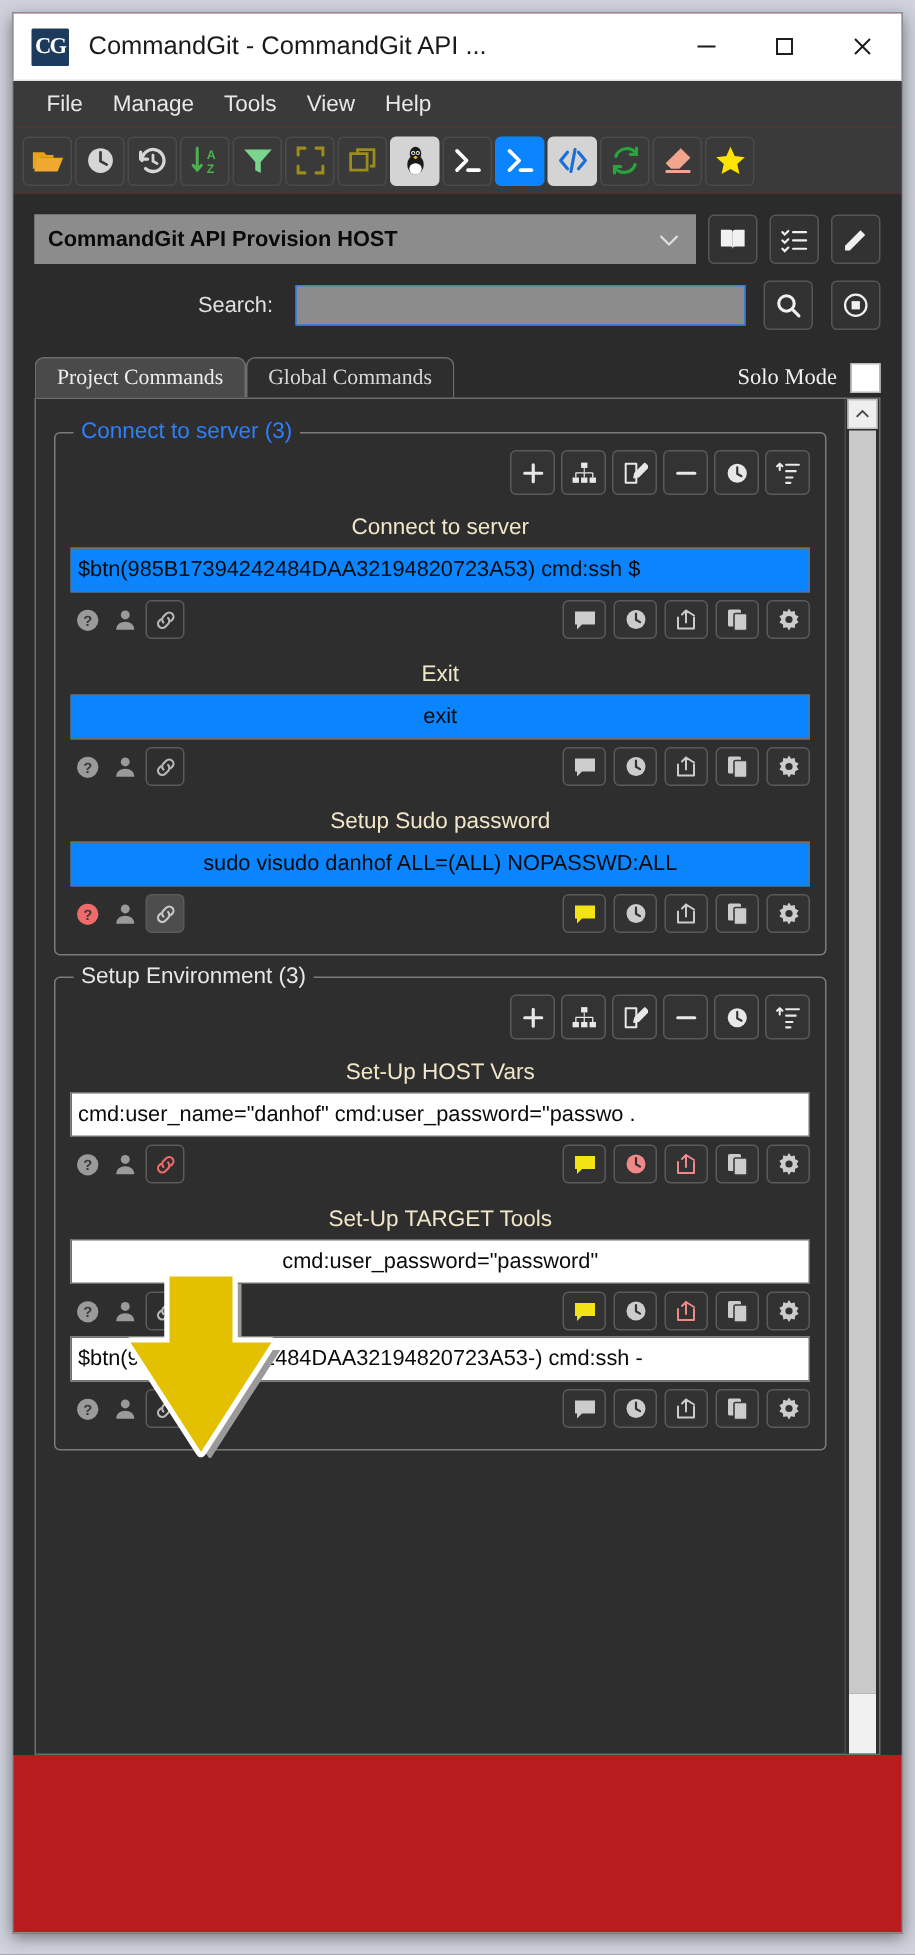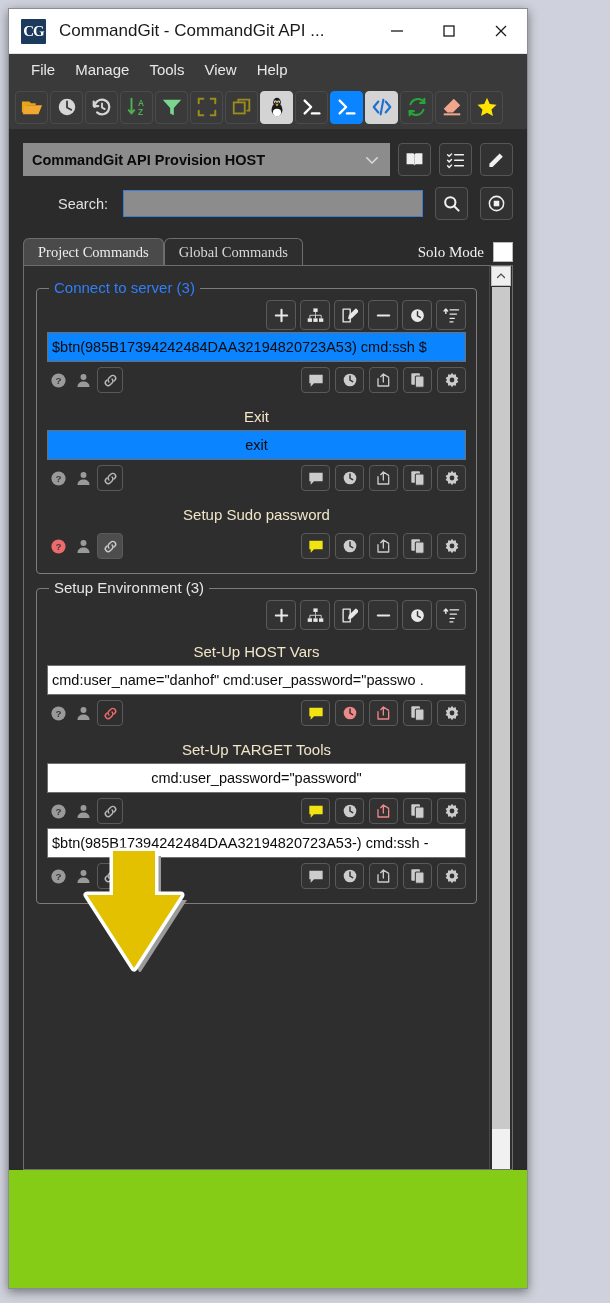--- a/index.html
+++ b/index.html
@@ -1,20 +1,20 @@
 <!DOCTYPE html>
 <html><head>
 <meta charset="utf-8">
 <style>
   html,body{margin:0;padding:0;background:#cfd2dc;}
   body{width:610px;height:1303px;font-family:"Liberation Sans",sans-serif;overflow:hidden;}
 
   .app-window{
-    position:absolute;left:8px;top:8px;width:520px;height:1281px;
-    background:#84cc16;border:1px solid #8a8d95;box-sizing:border-box;
+    position:absolute;left:8px;top:8px;width:594px;height:1281px;
+    background:#b91c1c;border:1px solid #8a8d95;box-sizing:border-box;
     box-shadow:0 3px 10px rgba(0,0,0,.45);
   }
 
   
   .titlebar{
     position:relative;height:44px;background:#ffffff;display:flex;align-items:center;
     border-bottom:1px solid #e3e3e3;
   }
   .app-icon{
     width:25px;height:25px;margin-left:12px;background:#1b3a5c;
@@ -355,20 +355,21 @@
               </div>
             <div class="gbtn">
                 <svg width="17" height="17" viewBox="0 0 24 24" stroke="#e8e8e8" stroke-width="2" stroke-linecap="round">
                   <path d="M4 9V3m0 0L1.5 5.5M4 3l2.5 2.5"></path>
                   <path d="M10 4h12M10 10h9M10 16h6M10 21h4"></path>
                 </svg>
               </div>
           </div>
 
           <div>
+            <div class="cmd-title">Connect to server</div>
             <div class="cmd-field blue left">$btn(985B17394242484DAA32194820723A53) cmd:ssh $</div>
             <div class="cmd-icons">
               <div class="ci">
                   <svg width="17" height="17" viewBox="0 0 24 24">
                     <circle cx="12" cy="12" r="10" fill="#9a9a9a"></circle>
                     <text x="12" y="17" font-size="14" font-weight="bold" text-anchor="middle" fill="#3a3a3a" font-family="sans-serif">?</text>
                   </svg>
                 </div>
               <div class="ci">
                   <svg width="17" height="17" viewBox="0 0 24 24" fill="#9a9a9a">
@@ -469,20 +470,21 @@
                       <path d="M12 1l2 3.2 3.7-.8.5 3.8 3.4 1.7-2 3.1 2 3.1-3.4 1.7-.5 3.8-3.7-.8L12 23l-2-3.2-3.7.8-.5-3.8L2.4 15l2-3.1-2-3.1 3.4-1.7.5-3.8L10 4.2z"></path>
                       <circle cx="12" cy="12" r="3.6" fill="#323232"></circle>
                     </svg>
                   </div>
               </div>
             </div>
           </div>
 
           <div>
             <div class="cmd-title">Setup Sudo password</div>
+            <div class="cmd-field blue">sudo visudo danhof  ALL=(ALL) NOPASSWD:ALL</div>
             <div class="cmd-icons">
               <div class="ci">
                   <svg width="17" height="17" viewBox="0 0 24 24">
                     <circle cx="12" cy="12" r="10" fill="#ef6a6a"></circle>
                     <text x="12" y="17" font-size="14" font-weight="bold" text-anchor="middle" fill="#3a3a3a" font-family="sans-serif">?</text>
                   </svg>
                 </div>
               <div class="ci">
                   <svg width="17" height="17" viewBox="0 0 24 24" fill="#9a9a9a">
                     <circle cx="12" cy="7" r="4.2"></circle>

